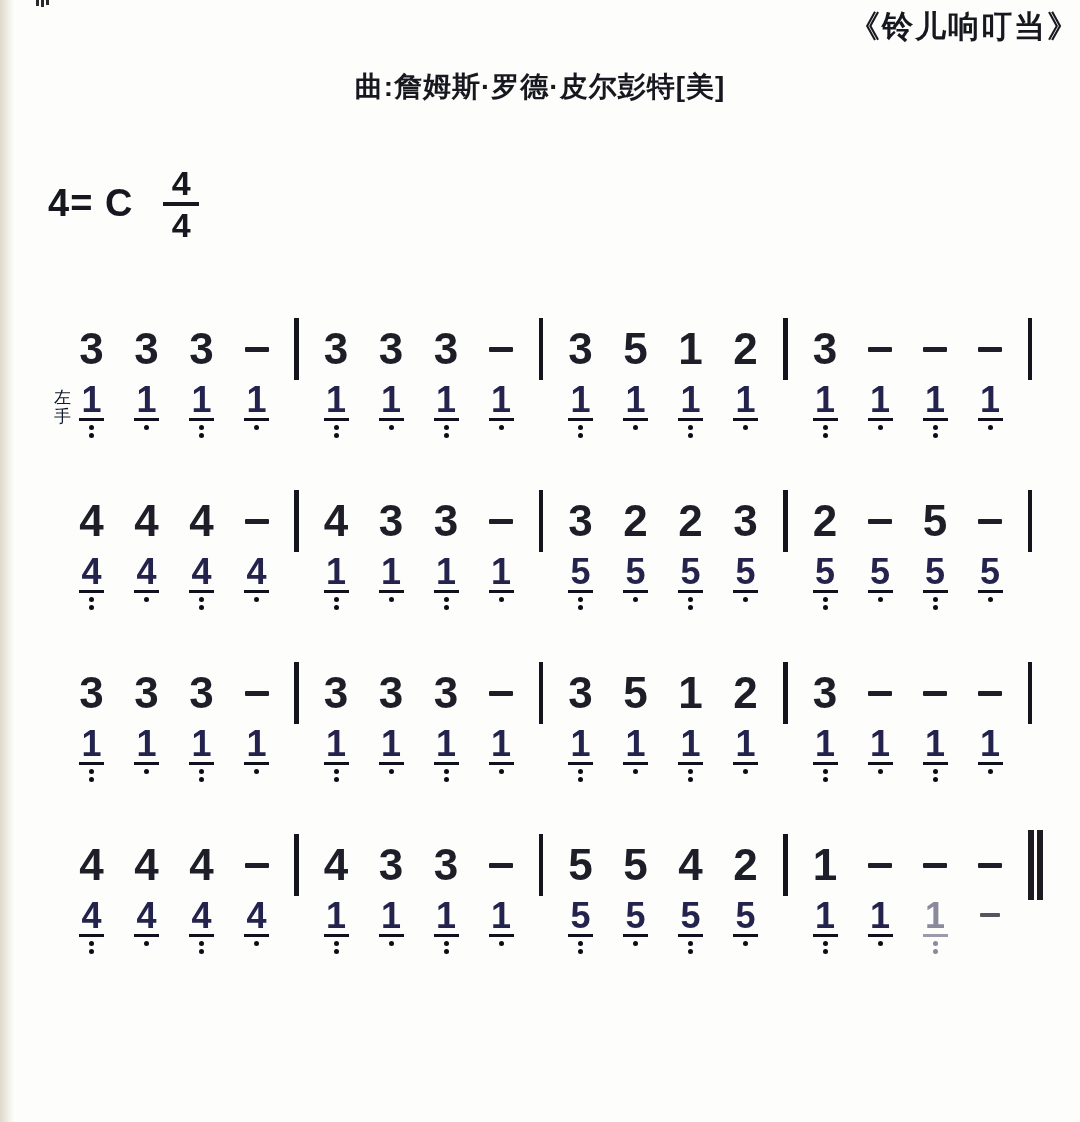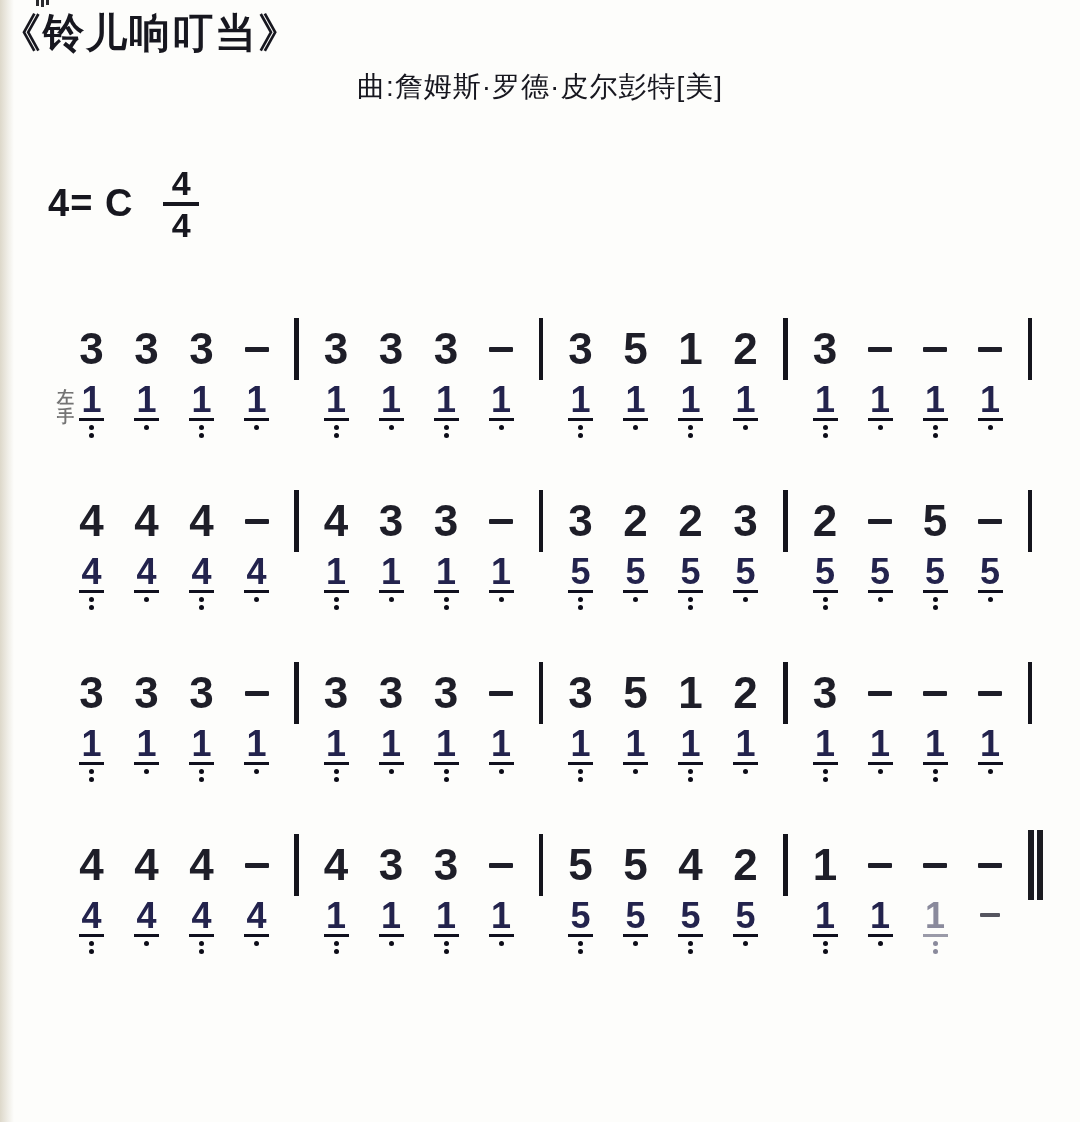--- a/index.html
+++ b/index.html
@@ -15,26 +15,26 @@
     background:linear-gradient(to right,#ddd8ca,#efede6 55%,rgba(255,255,255,0));
   }
   
   .corner-frag{position:absolute;left:36px;top:0;display:flex;gap:2px;align-items:flex-start;}
   .corner-frag i{display:block;width:3px;background:#2a2a2e;}
   .corner-frag i:nth-child(1){height:6px;}
   .corner-frag i:nth-child(2){height:7px;}
   .corner-frag i:nth-child(3){height:5px;}
 
   .title{
-    position:absolute;top:6px;left:0;width:100%;text-align:left;
-    font-size:41px;font-weight:700;letter-spacing:2px;color:#17171f;
+    position:absolute;top:6px;left:0;width:100%;text-align:right;
+    font-size:31px;font-weight:700;letter-spacing:2px;color:#17171f;
   }
   .composer{
     position:absolute;top:68px;left:0;width:100%;text-align:center;
-    font-size:28px;font-weight:400;color:#17171f;letter-spacing:1px;
+    font-size:28px;font-weight:700;color:#17171f;letter-spacing:1px;
   }
 
   .keysig{
     position:absolute;left:48px;top:166px;
     display:flex;align-items:center;gap:30px;
   }
   .keysig .tonic{font-size:38px;font-weight:600;color:#17171f;letter-spacing:1px;}
   .timesig{display:flex;flex-direction:column;align-items:center;}
   .timesig .num,.timesig .den{font-size:34px;font-weight:700;line-height:34px;color:#17171f;}
   .timesig .fracbar{width:36px;height:3.5px;background:#17171f;margin:2px 0;}
@@ -59,22 +59,22 @@
   .bunder{width:25px;height:3.5px;background:#10101e;margin-top:1.5px;}
   .bdots{display:flex;flex-direction:column;align-items:center;}
   .bdot{width:5px;height:5px;border-radius:50%;background:#0c0c18;margin-top:3.5px;}
   .bdash{width:20px;height:3.5px;background:#55555f;margin-top:13px;border-radius:1px;}
   .bass-beat.faded .bnum{color:var(--faded-ink,#8a8a9c);}
   .bass-beat.faded .bunder{background:#9a9aa8;}
   .bass-beat.faded .bdot{background:#8a8a9c;}
 
   .lh-label{
     position:absolute;left:-10px;top:4px;width:20px;
-    font-size:17px;line-height:19px;font-weight:700;color:#737373;
-    word-break:break-all;text-align:right;
+    font-size:17px;line-height:19px;font-weight:400;color:#0f172a;
+    word-break:break-all;text-align:left;
   }
 </style>
 </head>
 <body>
 
 <div class="page-edge"></div>
 <div class="corner-frag">
     <i></i>
     <i></i>
     <i></i>

